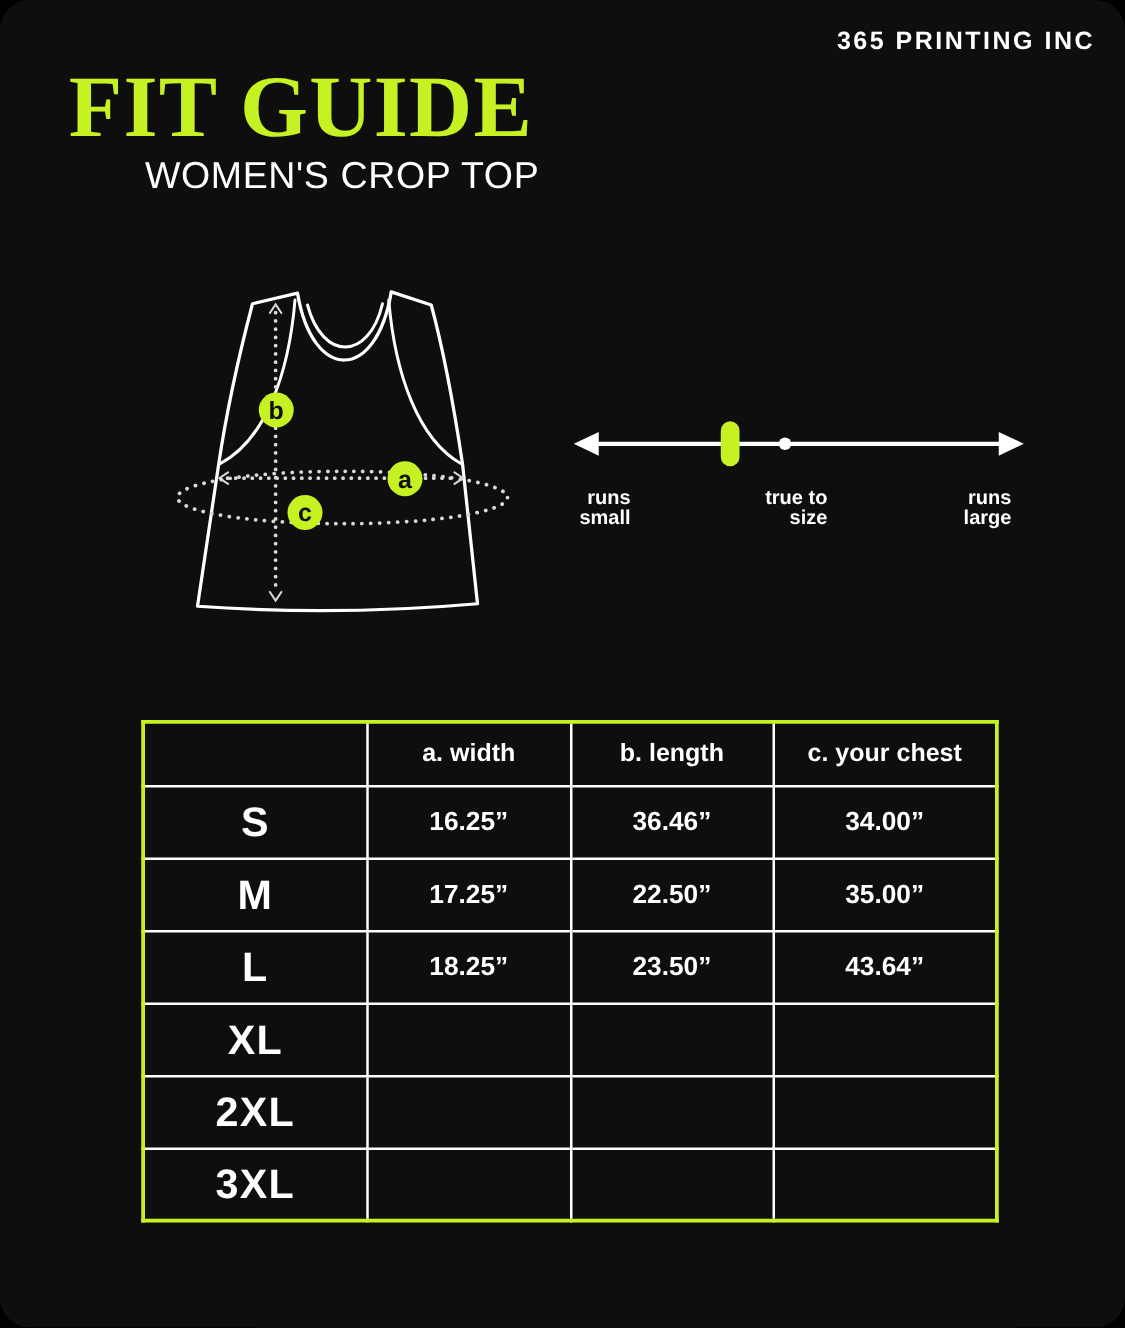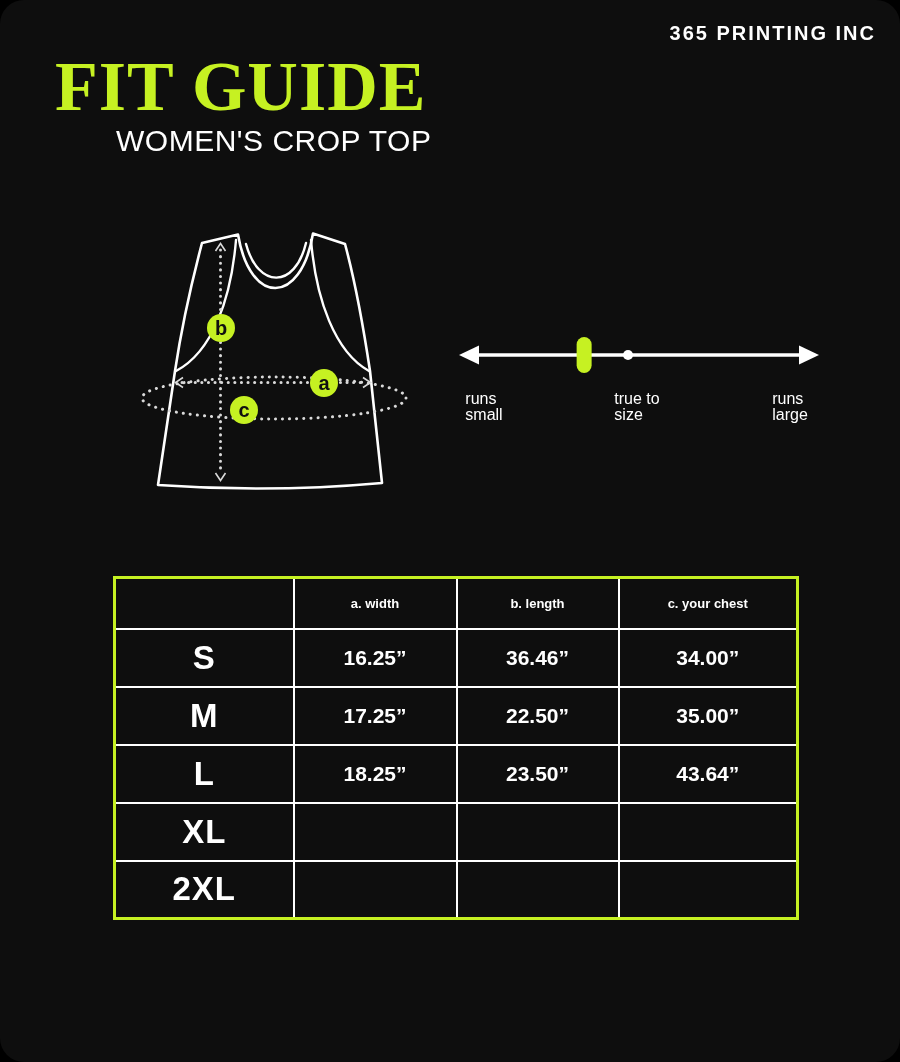--- a/index.html
+++ b/index.html
@@ -39,36 +39,36 @@
   
   .illustration{
     position:absolute;left:140px;top:215px;width:280px;height:290px;
   }
   .fit-scale-svg{
     position:absolute;left:450px;top:325px;width:380px;height:105px;
   }
   .scale-label{
     position:absolute;top:391px;
     transform:translateX(-50%);
-    color:var(--fg);font-weight:normal;font-size:16px;line-height:16px;
-    text-align:left;white-space:nowrap;
+    color:var(--fg);font-weight:bold;font-size:16px;line-height:16px;
+    text-align:right;white-space:nowrap;
   }
   .scale-label span{display:block;}
   
   .size-table{
     position:absolute;left:113px;top:576px;width:683px;
     border-collapse:collapse;table-layout:fixed;
     border:3px solid var(--accent);
   }
   .size-table td,.size-table th{
     border:2px solid var(--fg);
     color:var(--fg);text-align:center;vertical-align:middle;
     padding:0;
   }
-  .size-table thead th{height:51px;font-size:13px;font-weight:bold;}
+  .size-table thead th{height:51px;font-size:20px;font-weight:bold;}
   .size-table tbody td{height:58px;}
   .size-table td.size-cell{font-size:33px;font-weight:bold;letter-spacing:1px;}
   .size-table td.value-cell{font-size:21px;font-weight:bold;}
   
   .footnote{
     position:absolute;top:1002px;left:450px;transform:translateX(-50%);
     color:var(--fg);font-weight:bold;font-size:20px;white-space:nowrap;
   }
 </style>
 </head>
@@ -180,17 +180,23 @@
         <td class="value-cell"></td>
         <td class="value-cell"></td>
         <td class="value-cell"></td>
       </tr>
       <tr>
         <td class="size-cell">2XL</td>
         <td class="value-cell"></td>
         <td class="value-cell"></td>
         <td class="value-cell"></td>
       </tr>
+      <tr>
+        <td class="size-cell">3XL</td>
+        <td class="value-cell"></td>
+        <td class="value-cell"></td>
+        <td class="value-cell"></td>
+      </tr>
     </tbody>
   </table>
 
 
 </div>
 
 </body></html>

